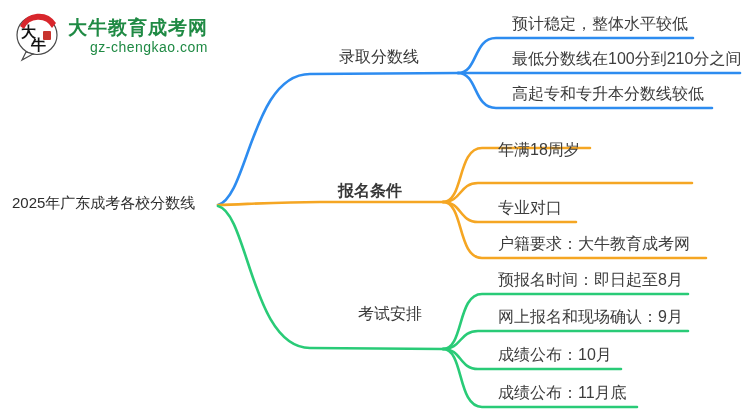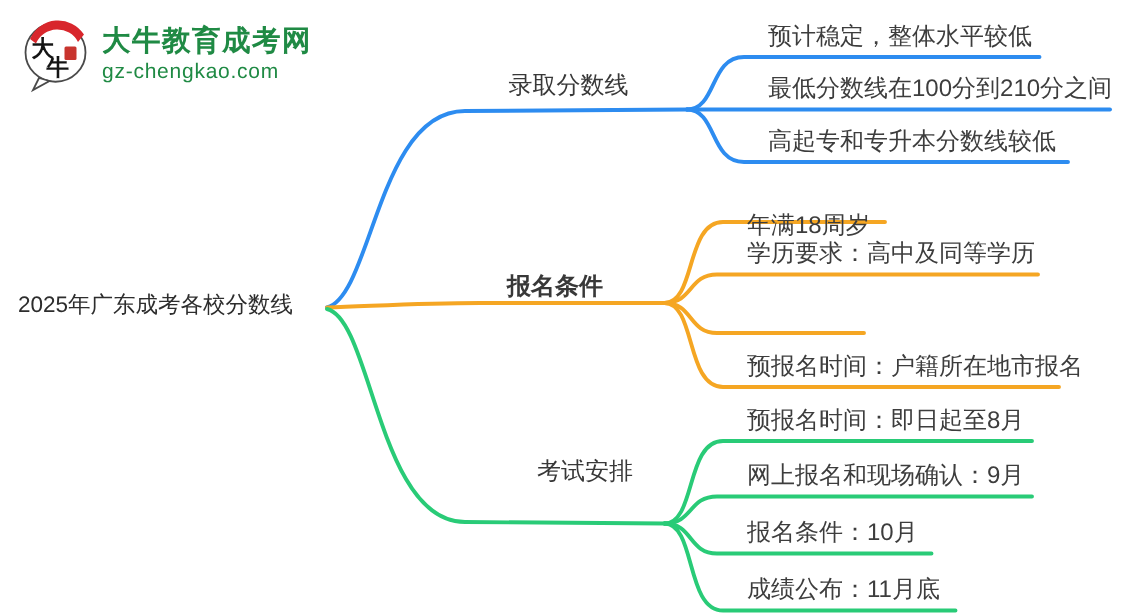--- a/index.html
+++ b/index.html
@@ -16,21 +16,21 @@
   .root-label {
     left: 12px; top: 194px;
     font-size: 15px; color: #2d2d2d;
   }
   .branch-label { font-size: 16px; color: #383838; }
   .leaf-label { font-size: 16px; color: #3d3d3d; }
 
   
   .logo { position: absolute; left: 14px; top: 10px; display: flex; align-items: center; }
   .logo-icon { width: 48px; height: 52px; margin-right: 6px; }
-  .logo-text { display: flex; flex-direction: column; justify-content: center; }
+  .logo-text { display: flex; flex-direction: column; justify-content: center; text-align: right; }
   .logo-title {
     font-size: 19px; font-weight: bold; color: #1f8a44; letter-spacing: 1px; line-height: 22px;
   }
   .logo-subtitle {
     font-size: 14px; font-weight: normal; color: #1f8a44; letter-spacing: 0.5px; line-height: 16px;
   }
 </style>
 </head>
 <body>
 
@@ -87,21 +87,21 @@
 
   <div class="label branch-label" style="left:339px; top:47px;">录取分数线</div>
   <div class="label branch-label" style="left:338px; top:181px;font-weight:bold;">报名条件</div>
   <div class="label branch-label" style="left:358px; top:304px;font-family:Liberation Mono, monospace;">考试安排</div>
 
   <div class="label leaf-label" style="left:512px; top:14px;">预计稳定，整体水平较低</div>
   <div class="label leaf-label" style="left:512px; top:49px;">最低分数线在100分到210分之间</div>
   <div class="label leaf-label" style="left:512px; top:84px;">高起专和专升本分数线较低</div>
 
   <div class="label leaf-label" style="left:498px; top:124px;margin-top:16px;">年满18周岁</div>
-  <div class="label leaf-label" style="left:498px; top:159px;">学历要求：高中及同等学历</div>
-  <div class="label leaf-label" style="left:498px; top:234px;">预报名时间：户籍所在地市报名</div>
+  <div class="label leaf-label" style="left:498px; top:198px;">专业对口</div>
+  <div class="label leaf-label" style="left:498px; top:234px;">户籍要求：大牛教育成考网</div>
 
   <div class="label leaf-label" style="left:498px; top:270px;">预报名时间：即日起至8月</div>
   <div class="label leaf-label" style="left:498px; top:307px;">网上报名和现场确认：9月</div>
-  <div class="label leaf-label" style="left:498px; top:345px;">报名条件：10月</div>
+  <div class="label leaf-label" style="left:498px; top:345px;">成绩公布：10月</div>
   <div class="label leaf-label" style="left:498px; top:383px;text-align:center;">成绩公布：11月底</div>
 
 </div>
 
 </body></html>

